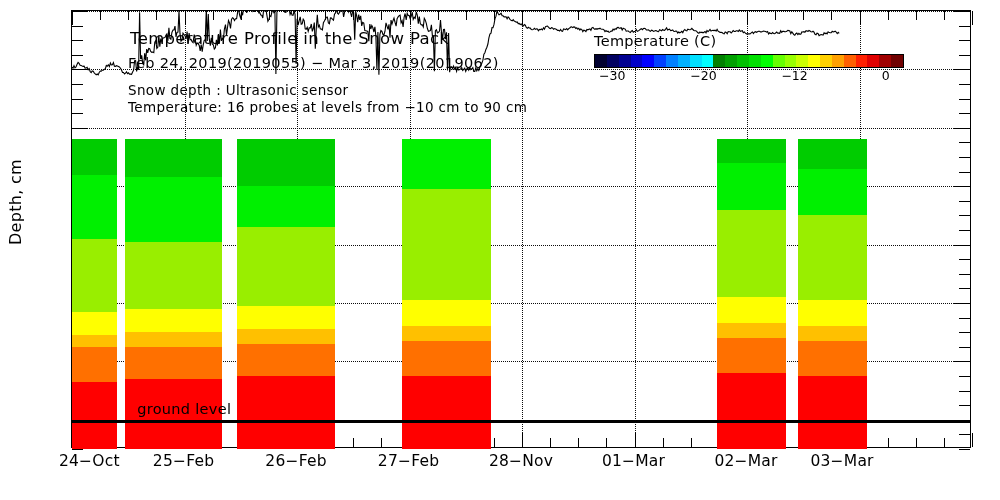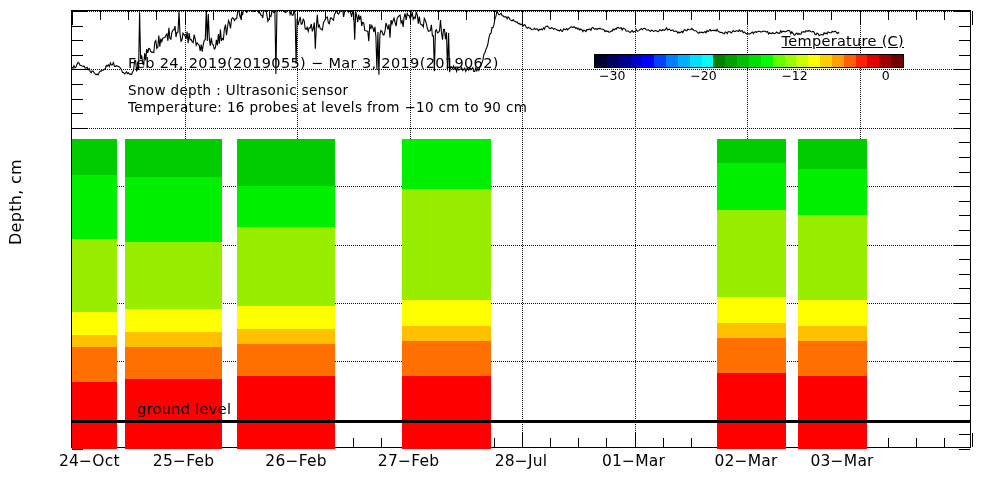--- a/index.html
+++ b/index.html
@@ -46,40 +46,40 @@
   .ground-line{position:absolute;left:0;right:0;height:0;border-top:3px solid #000;}
   .ground-label{position:absolute;font-size:14.5px;white-space:nowrap;letter-spacing:.3px;}
 
   
   .trace{position:absolute;left:0;top:0;}
 
   
   .cbar-wrap{position:absolute;left:594px;top:54px;width:310px;height:14px;
              border:1px solid #000;box-sizing:border-box;display:flex;}
   .cbar-seg{height:100%;flex:1 1 auto;}
-  .cbar-title{position:absolute;left:594px;top:33px;width:310px;text-align:right;
-              font-size:14.5px;letter-spacing:.3px;text-decoration:underline;}
+  .cbar-title{position:absolute;left:594px;top:33px;width:310px;text-align:left;
+              font-size:14.5px;letter-spacing:.3px;}
   .cbar-tick{position:absolute;top:68px;transform:translateX(-50%);font-size:12.5px;}
 </style>
 </head>
 <body>
 
 <div id="stage">
 
   <div class="axis-title-y">Depth, cm</div>
 
 
   <div id="ylabels"></div>
 
   <div id="xlabels">
       <div class="xlab" style="left: 59px; top: 452px; transform: none;">24−Oct</div>
       <div class="xlab" style="left: 183.5px; top: 452px;">25−Feb</div>
       <div class="xlab" style="left: 296px; top: 452px;">26−Feb</div>
       <div class="xlab" style="left: 408.5px; top: 452px;">27−Feb</div>
-      <div class="xlab" style="left: 521px; top: 452px;">28−Jul</div>
+      <div class="xlab" style="left: 521px; top: 452px;">28−Nov</div>
       <div class="xlab" style="left: 633.5px; top: 452px;">01−Mar</div>
       <div class="xlab" style="left: 746px; top: 452px;">02−Mar</div>
       <div class="xlab" style="left: 810.5px; top: 452px; transform: none;">03−Mar</div>
     </div>
 
   <div class="plot-frame">
     <div id="gridlayer">
         <div class="grid-h" style="top: 0px;"></div>
         <div class="grid-h" style="top: 58.4px;"></div>
         <div class="grid-h" style="top: 116.8px;"></div>
@@ -317,20 +317,21 @@
       </div>
 
     <svg class="trace" id="tracesvg" width="900" height="438">
         <polyline points="0.0,56.1 1.0,57.2 2.0,54.6 3.0,56.9 4.0,56.0 5.0,53.6 6.1,51.5 7.1,52.4 8.1,54.2 9.1,54.4 10.1,55.0 11.1,55.4 12.1,55.2 13.1,57.1 14.1,57.0 15.1,56.4 16.2,58.8 17.2,57.6 18.2,60.7 19.2,61.7 20.2,60.0 21.2,60.3 22.2,61.8 23.2,62.9 24.2,63.7 25.2,63.0 26.2,63.9 27.3,61.2 28.3,60.0 29.3,60.1 30.3,59.2 31.3,59.2 32.3,58.4 33.3,57.8 34.3,54.5 35.3,55.3 36.3,53.8 37.4,55.7 38.4,52.1 39.4,54.0 40.4,53.8 41.4,51.6 42.4,55.2 43.4,55.4 44.4,54.7 45.4,55.0 46.4,55.5 47.4,56.0 48.5,57.2 49.5,59.0 50.5,61.5 51.5,61.5 52.5,63.0 53.5,62.2 54.5,60.8 55.5,62.7 56.5,61.8 57.5,63.1 58.6,63.1 59.6,63.3 60.6,61.1 61.6,59.2 62.6,49.7 63.6,49.6 64.6,60.5 65.6,55.3 66.6,58.8 67.6,1.2 68.6,48.1 69.7,44.4 70.7,52.5 71.7,53.8 72.7,42.2 73.7,49.3 74.7,38.1 75.7,41.8 76.7,37.5 77.7,37.8 78.7,40.5 79.8,41.3 80.8,41.1 81.8,41.7 82.8,31.1 83.8,29.5 84.8,37.4 85.8,36.2 86.8,24.5 87.8,35.8 88.8,27.6 89.8,30.6 90.9,27.1 91.9,26.8 92.9,26.6 93.9,24.2 94.9,22.9 95.9,29.8 96.9,16.9 97.9,27.5 98.9,28.3 99.9,21.4 101.0,19.0 102.0,18.9 103.0,15.1 104.0,25.9 105.0,21.4 106.0,21.1 107.0,0.1 108.0,22.9 109.0,30.1 110.0,28.9 111.0,22.1 112.1,23.7 113.1,24.8 114.1,28.0 115.1,20.5 116.1,32.3 117.1,22.1 118.1,28.8 119.1,28.5 120.1,30.6 121.1,31.6 122.2,23.6 123.2,28.0 124.2,34.3 125.2,31.9 126.2,33.0 127.2,34.3 128.2,40.0 129.2,33.5 130.2,40.6 131.2,33.8 132.2,29.5 133.3,28.4 134.3,-2.7 135.3,30.1 136.3,2.9 137.3,28.2 138.3,34.6 139.3,26.8 140.3,33.1 141.3,33.9 142.3,38.1 143.4,36.7 144.4,28.9 145.4,34.5 146.4,23.1 147.4,32.6 148.4,18.5 149.4,29.9 150.4,27.5 151.4,28.5 152.4,18.0 153.5,13.6 154.5,24.3 155.5,16.5 156.5,9.6 157.5,11.9 158.5,17.5 159.5,8.4 160.5,6.8 161.5,7.4 162.5,9.5 163.5,7.7 164.6,7.7 165.6,1.3 166.6,-2.7 167.6,4.2 168.6,7.0 169.6,1.2 170.6,4.3 171.6,-3.8 172.6,-3.7 173.6,-4.4 174.7,1.9 175.7,-4.4 176.7,-4.4 177.7,-4.4 178.7,-4.4 179.7,-4.4 180.7,-0.4 181.7,-3.9 182.7,0.9 183.7,-4.4 184.7,-2.2 185.8,-1.9 186.8,1.9 187.8,1.6 188.8,4.0 189.8,4.2 190.8,7.0 191.8,-3.4 192.8,-0.3 193.8,-2.9 194.8,3.7 195.9,10.3 196.9,8.4 197.9,4.7 198.9,5.5 199.9,0.8 200.9,-0.6 201.9,1.6 202.9,0.1 203.9,63.0 204.9,1.4 205.9,-3.7 207.0,-4.4 208.0,-0.1 209.0,-4.4 210.0,-4.4 211.0,-1.1 212.0,-0.3 213.0,1.5 214.0,1.3 215.0,-4.4 216.0,-2.4 217.1,-2.9 218.1,3.4 219.1,0.9 220.1,4.3 221.1,4.3 222.1,-0.5 223.1,3.6 224.1,52.7 225.1,7.8 226.1,14.1 227.1,9.9 228.2,5.8 229.2,13.2 230.2,12.9 231.2,8.1 232.2,9.7 233.2,17.8 234.2,18.2 235.2,16.3 236.2,20.4 237.2,16.9 238.3,16.9 239.3,13.0 240.3,20.4 241.3,17.5 242.3,11.6 243.3,37.7 244.3,16.9 245.3,3.8 246.3,15.9 247.3,14.2 248.3,17.8 249.4,18.1 250.4,19.0 251.4,11.8 252.4,10.1 253.4,8.1 254.4,6.3 255.4,6.1 256.4,12.0 257.4,12.7 258.4,6.9 259.5,7.1 260.5,8.3 261.5,9.2 262.5,3.2 263.5,1.9 264.5,-2.3 265.5,2.3 266.5,3.2 267.5,1.3 268.5,-0.0 269.5,-2.6 270.6,-1.9 271.6,6.0 272.6,1.0 273.6,-3.4 274.6,-2.6 275.6,-3.0 276.6,0.7 277.6,-2.6 278.6,1.5 279.6,6.0 280.7,0.2 281.7,1.7 282.7,28.8 283.7,0.4 284.7,4.8 285.7,11.1 286.7,3.6 287.7,8.9 288.7,4.9 289.7,14.9 290.7,11.4 291.8,12.0 292.8,19.5 293.8,19.7 294.8,19.9 295.8,20.4 296.8,30.2 297.8,13.1 298.8,18.0 299.8,14.5 300.8,16.5 301.9,21.0 302.9,15.8 303.9,25.7 304.9,58.8 305.9,20.9 306.9,63.8 307.9,23.3 308.9,19.5 309.9,20.4 310.9,23.3 311.9,24.0 313.0,20.2 314.0,11.9 315.0,15.1 316.0,18.4 317.0,13.4 318.0,26.7 319.0,9.1 320.0,12.9 321.0,9.7 322.0,7.0 323.1,11.5 324.1,15.1 325.1,7.6 326.1,5.9 327.1,4.7 328.1,4.2 329.1,11.8 330.1,9.8 331.1,15.9 332.1,6.3 333.1,2.5 334.2,8.9 335.2,2.3 336.2,4.4 337.2,4.5 338.2,7.7 339.2,5.3 340.2,1.0 341.2,8.4 342.2,6.3 343.2,7.4 344.3,0.9 345.3,4.0 346.3,12.6 347.3,5.6 348.3,12.6 349.3,13.9 350.3,13.8 351.3,16.0 352.3,7.3 353.3,9.1 354.3,12.3 355.4,17.5 356.4,20.3 357.4,19.9 358.4,19.6 359.4,13.9 360.4,24.9 361.4,24.8 362.4,60.3 363.4,19.7 364.4,18.8 365.5,21.9 366.5,21.4 367.5,20.0 368.5,9.0 369.5,21.5 370.5,28.7 371.5,18.4 372.5,18.3 373.5,28.1 374.5,21.3 375.5,59.4 376.6,22.0 377.6,61.2 378.6,56.0 379.6,55.8 380.6,57.7 381.6,55.1 382.6,58.0 383.6,56.4 384.6,60.3 385.6,56.7 386.7,58.9 387.7,58.4 388.7,57.9 389.7,56.6 390.7,59.4 391.7,58.3 392.7,57.2 393.7,60.4 394.7,58.0 395.7,56.8 396.7,59.2 397.8,56.6 398.8,58.6 399.8,57.8 400.8,56.7 401.8,60.4 402.8,60.5 403.8,56.8 404.8,59.8 405.8,57.7 406.8,59.4 407.9,55.8 408.9,54.1 409.9,52.1 410.9,49.2 411.9,43.2 412.9,41.7 413.9,38.4 414.9,36.2 415.9,33.0 416.9,26.9 417.9,23.1 419.0,22.1 420.0,16.6 421.0,16.7 422.0,13.4 423.0,7.6 424.0,5.2 425.0,-0.1 426.0,2.2 427.0,3.8 428.0,3.2 429.1,2.2 430.1,4.7 431.1,4.8 432.1,5.9 433.1,5.9 434.1,5.8 435.1,7.8 436.1,5.9 437.1,6.9 438.1,8.7 439.1,9.3 440.2,9.8 441.2,8.7 442.2,10.1 443.2,10.5 444.2,11.2 445.2,10.9 446.2,12.6 447.2,12.4 448.2,13.5 449.2,13.0 450.3,14.4 451.3,15.1 452.3,13.6 453.3,14.2 454.3,16.4 455.3,17.3 456.3,16.3 457.3,17.0 458.3,17.1 459.3,18.6 460.4,18.8 461.4,18.4 462.4,17.4 463.4,18.4 464.4,17.8 465.4,17.9 466.4,19.8 467.4,18.4 468.4,18.7 469.4,18.0 470.4,18.9 471.5,16.8 472.5,18.1 473.5,15.6 474.5,15.3 475.5,15.1 476.5,16.2 477.5,17.2 478.5,17.6 479.5,16.6 480.5,16.9 481.6,18.2 482.6,17.6 483.6,18.0 484.6,18.5 485.6,19.4 486.6,19.3 487.6,20.0 488.6,18.5 489.6,20.0 490.6,20.3 491.6,17.9 492.7,18.2 493.7,18.6 494.7,17.5 495.7,18.8 496.7,17.6 497.7,17.0 498.7,16.1 499.7,15.8 500.7,16.6 501.7,15.9 502.8,16.1 503.8,17.5 504.8,16.8 505.8,18.2 506.8,17.3 507.8,19.0 508.8,18.0 509.8,18.6 510.8,20.6 511.8,19.2 512.8,19.5 513.9,20.5 514.9,18.4 515.9,18.8 516.9,18.3 517.9,17.9 518.9,19.3 519.9,16.8 520.9,16.4 521.9,17.7 522.9,18.3 524.0,17.7 525.0,18.3 526.0,17.5 527.0,17.8 528.0,17.1 529.0,18.1 530.0,18.3 531.0,18.3 532.0,18.9 533.0,20.6 534.0,19.6 535.1,20.6 536.1,20.1 537.1,21.3 538.1,20.9 539.1,20.0 540.1,20.1 541.1,18.2 542.1,19.0 543.1,17.7 544.1,18.2 545.2,16.6 546.2,16.4 547.2,17.2 548.2,17.1 549.2,16.7 550.2,19.0 551.2,17.3 552.2,17.7 553.2,18.1 554.2,20.2 555.2,20.0 556.3,20.0 557.3,20.9 558.3,21.6 559.3,20.2 560.3,19.5 561.3,21.3 562.3,20.6 563.3,20.2 564.3,18.6 565.3,20.4 566.4,19.9 567.4,19.1 568.4,18.3 569.4,17.6 570.4,18.6 571.4,17.6 572.4,17.3 573.4,17.6 574.4,19.0 575.4,19.0 576.4,18.9 577.5,19.8 578.5,20.4 579.5,19.2 580.5,19.6 581.5,20.4 582.5,20.1 583.5,19.6 584.5,19.7 585.5,20.5 586.5,20.7 587.6,18.8 588.6,19.2 589.6,19.7 590.6,18.6 591.6,19.3 592.6,19.4 593.6,18.2 594.6,16.9 595.6,19.1 596.6,18.6 597.6,18.1 598.7,19.7 599.7,19.4 600.7,19.0 601.7,20.3 602.7,20.5 603.7,20.0 604.7,20.3 605.7,22.0 606.7,21.0 607.7,21.8 608.8,21.2 609.8,20.3 610.8,21.6 611.8,19.6 612.8,18.5 613.8,19.6 614.8,19.8 615.8,18.2 616.8,18.5 617.8,18.7 618.8,18.5 619.9,17.4 620.9,18.5 621.9,19.5 622.9,19.8 623.9,19.7 624.9,20.6 625.9,21.8 626.9,22.3 627.9,20.9 628.9,21.6 630.0,21.2 631.0,21.9 632.0,21.2 633.0,20.5 634.0,21.9 635.0,19.5 636.0,20.6 637.0,19.6 638.0,18.4 639.0,20.1 640.0,19.5 641.1,19.4 642.1,19.6 643.1,19.2 644.1,20.1 645.1,18.3 646.1,20.1 647.1,20.7 648.1,21.4 649.1,21.3 650.1,21.6 651.2,22.4 652.2,22.8 653.2,20.9 654.2,21.5 655.2,22.7 656.2,20.6 657.2,20.7 658.2,20.8 659.2,22.0 660.2,20.9 661.2,19.6 662.3,20.5 663.3,20.5 664.3,19.8 665.3,19.7 666.3,20.4 667.3,19.0 668.3,20.4 669.3,19.9 670.3,19.7 671.3,21.7 672.4,21.0 673.4,22.2 674.4,22.9 675.4,22.9 676.4,22.9 677.4,22.9 678.4,22.8 679.4,21.6 680.4,21.0 681.4,22.6 682.4,21.2 683.5,20.7 684.5,21.3 685.5,20.7 686.5,20.2 687.5,20.2 688.5,20.9 689.5,20.9 690.5,20.6 691.5,20.1 692.5,20.2 693.6,20.6 694.6,21.1 695.6,20.5 696.6,22.9 697.6,21.8 698.6,22.4 699.6,22.7 700.6,21.6 701.6,22.5 702.6,22.7 703.6,22.0 704.7,21.0 705.7,22.1 706.7,22.1 707.7,22.3 708.7,19.7 709.7,21.4 710.7,20.3 711.7,20.4 712.7,20.6 713.7,20.7 714.8,20.3 715.8,19.3 716.8,19.6 717.8,20.0 718.8,22.7 719.8,20.8 720.8,22.1 721.8,23.6 722.8,24.3 723.8,22.7 724.8,22.1 725.9,23.6 726.9,22.4 727.9,23.4 728.9,23.0 729.9,20.9 730.9,21.0 731.9,20.7 732.9,21.2 733.9,19.9 734.9,19.9 736.0,20.4 737.0,19.5 738.0,20.0 739.0,20.8 740.0,21.0 741.0,20.3 742.0,21.2 743.0,23.3 744.0,23.7 745.0,22.1 746.0,22.4 747.1,24.6 748.1,24.0 749.1,23.6 750.1,23.7 751.1,24.1 752.1,21.7 753.1,22.8 754.1,22.0 755.1,22.9 756.1,20.8 757.2,21.6 758.2,21.8 759.2,21.8 760.2,20.2 761.2,20.9 762.2,20.8 763.2,20.1 764.2,21.0 765.2,22.5 766.2,21.4 767.2,22.4" fill="none" stroke="#000" stroke-width="1.1"></polyline>
       </svg>
 
     <div class="ground-line" id="groundline" style="top: 408.8px;"></div>
     <div class="ground-label" id="groundlabel" style="left: 65.25px; top: 389.8px;">ground level</div>
   </div>
 
+  <div class="txt title-main" style="left:130px;top:29px;">Temperature Profile in the Snow Pack</div>
   <div class="txt title-sub" style="left:128px;top:55px;">Feb 24, 2019(2019055)  −  Mar  3, 2019(2019062)</div>
   <div class="txt txt-small" style="left:128px;top:82px;">Snow depth : Ultrasonic sensor</div>
   <div class="txt txt-small" style="left:128px;top:99px;">Temperature: 16 probes at levels from −10 cm to 90 cm</div>
 
   <div class="cbar-title">Temperature (C)</div>
   <div class="cbar-wrap" id="cbar">
       <div class="cbar-seg" style="background: rgb(0, 0, 48);"></div>
       <div class="cbar-seg" style="background: rgb(0, 0, 96);"></div>
       <div class="cbar-seg" style="background: rgb(0, 0, 144);"></div>
       <div class="cbar-seg" style="background: rgb(0, 0, 200);"></div>

